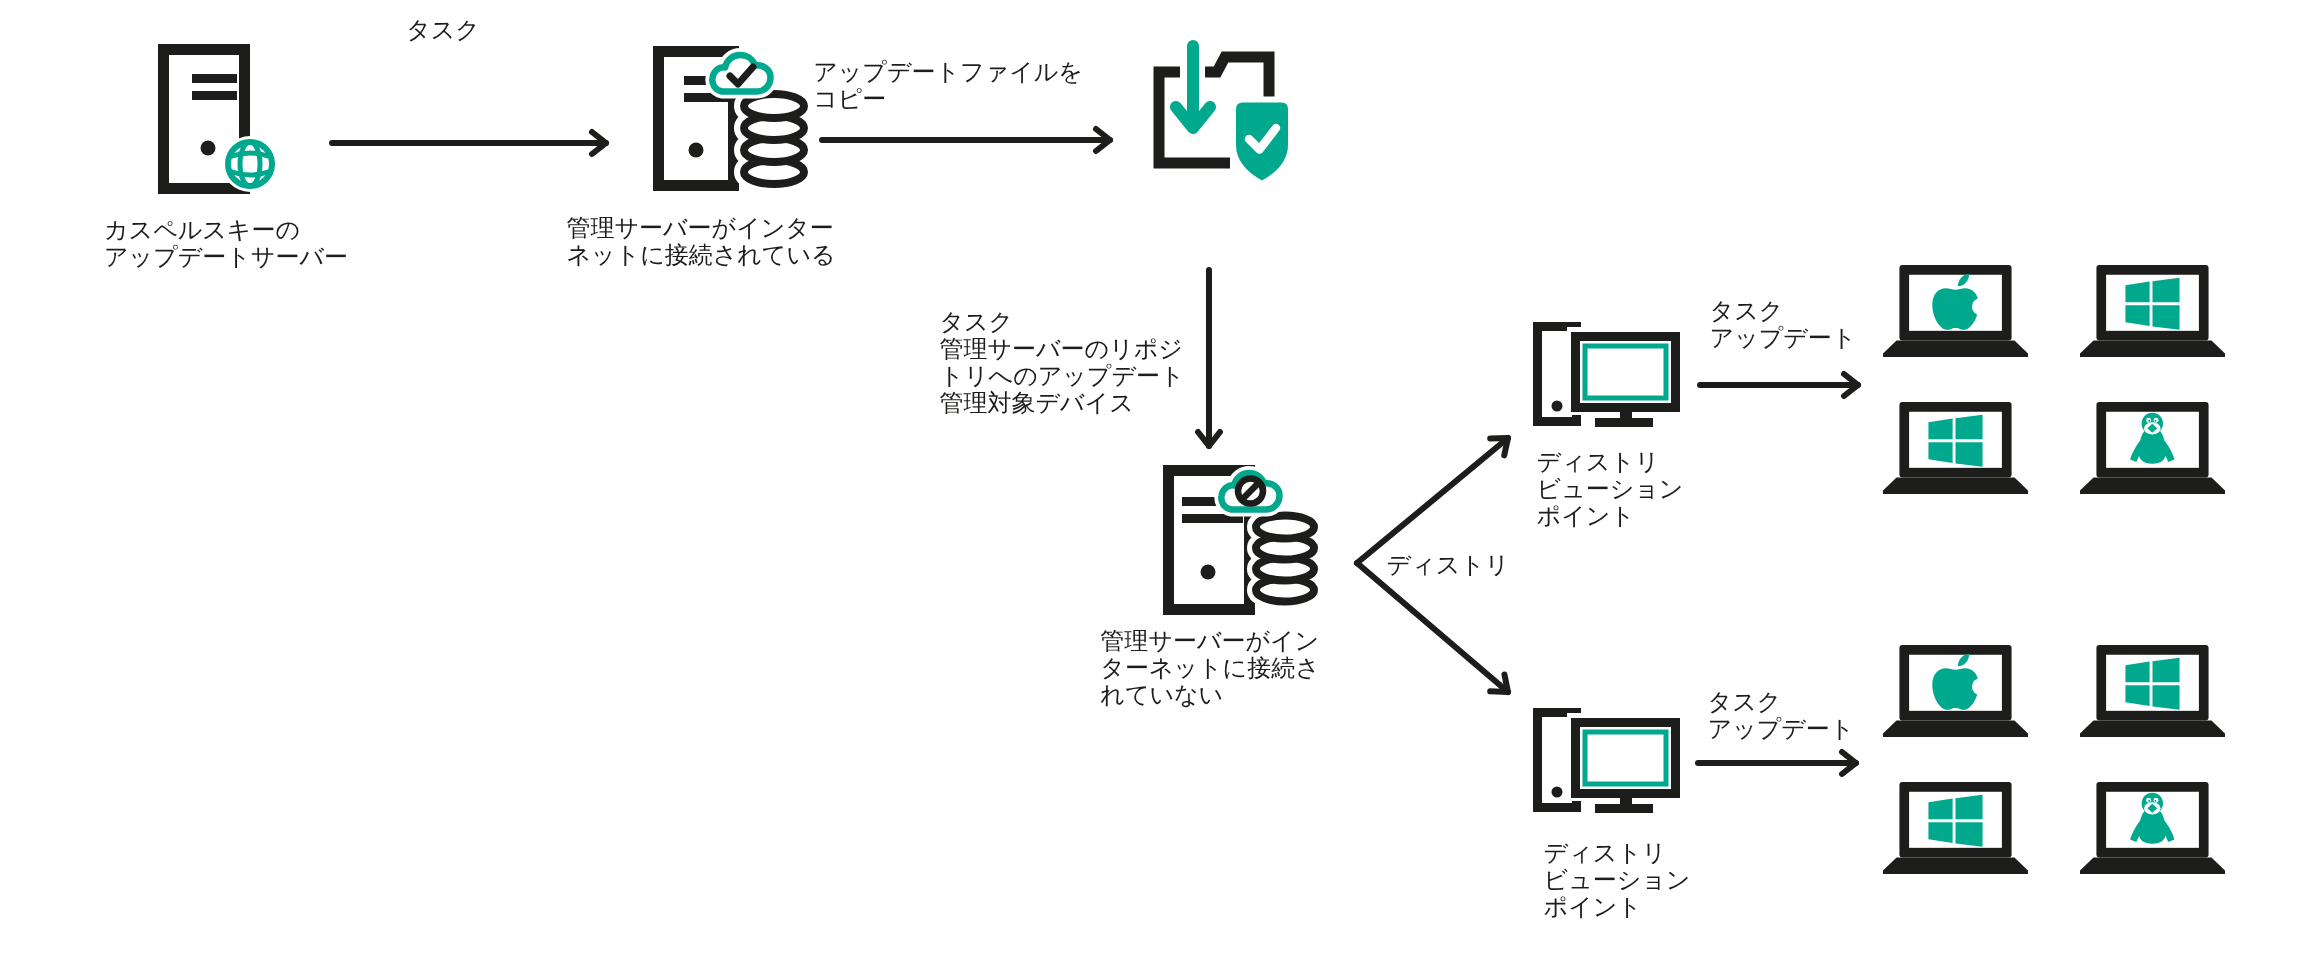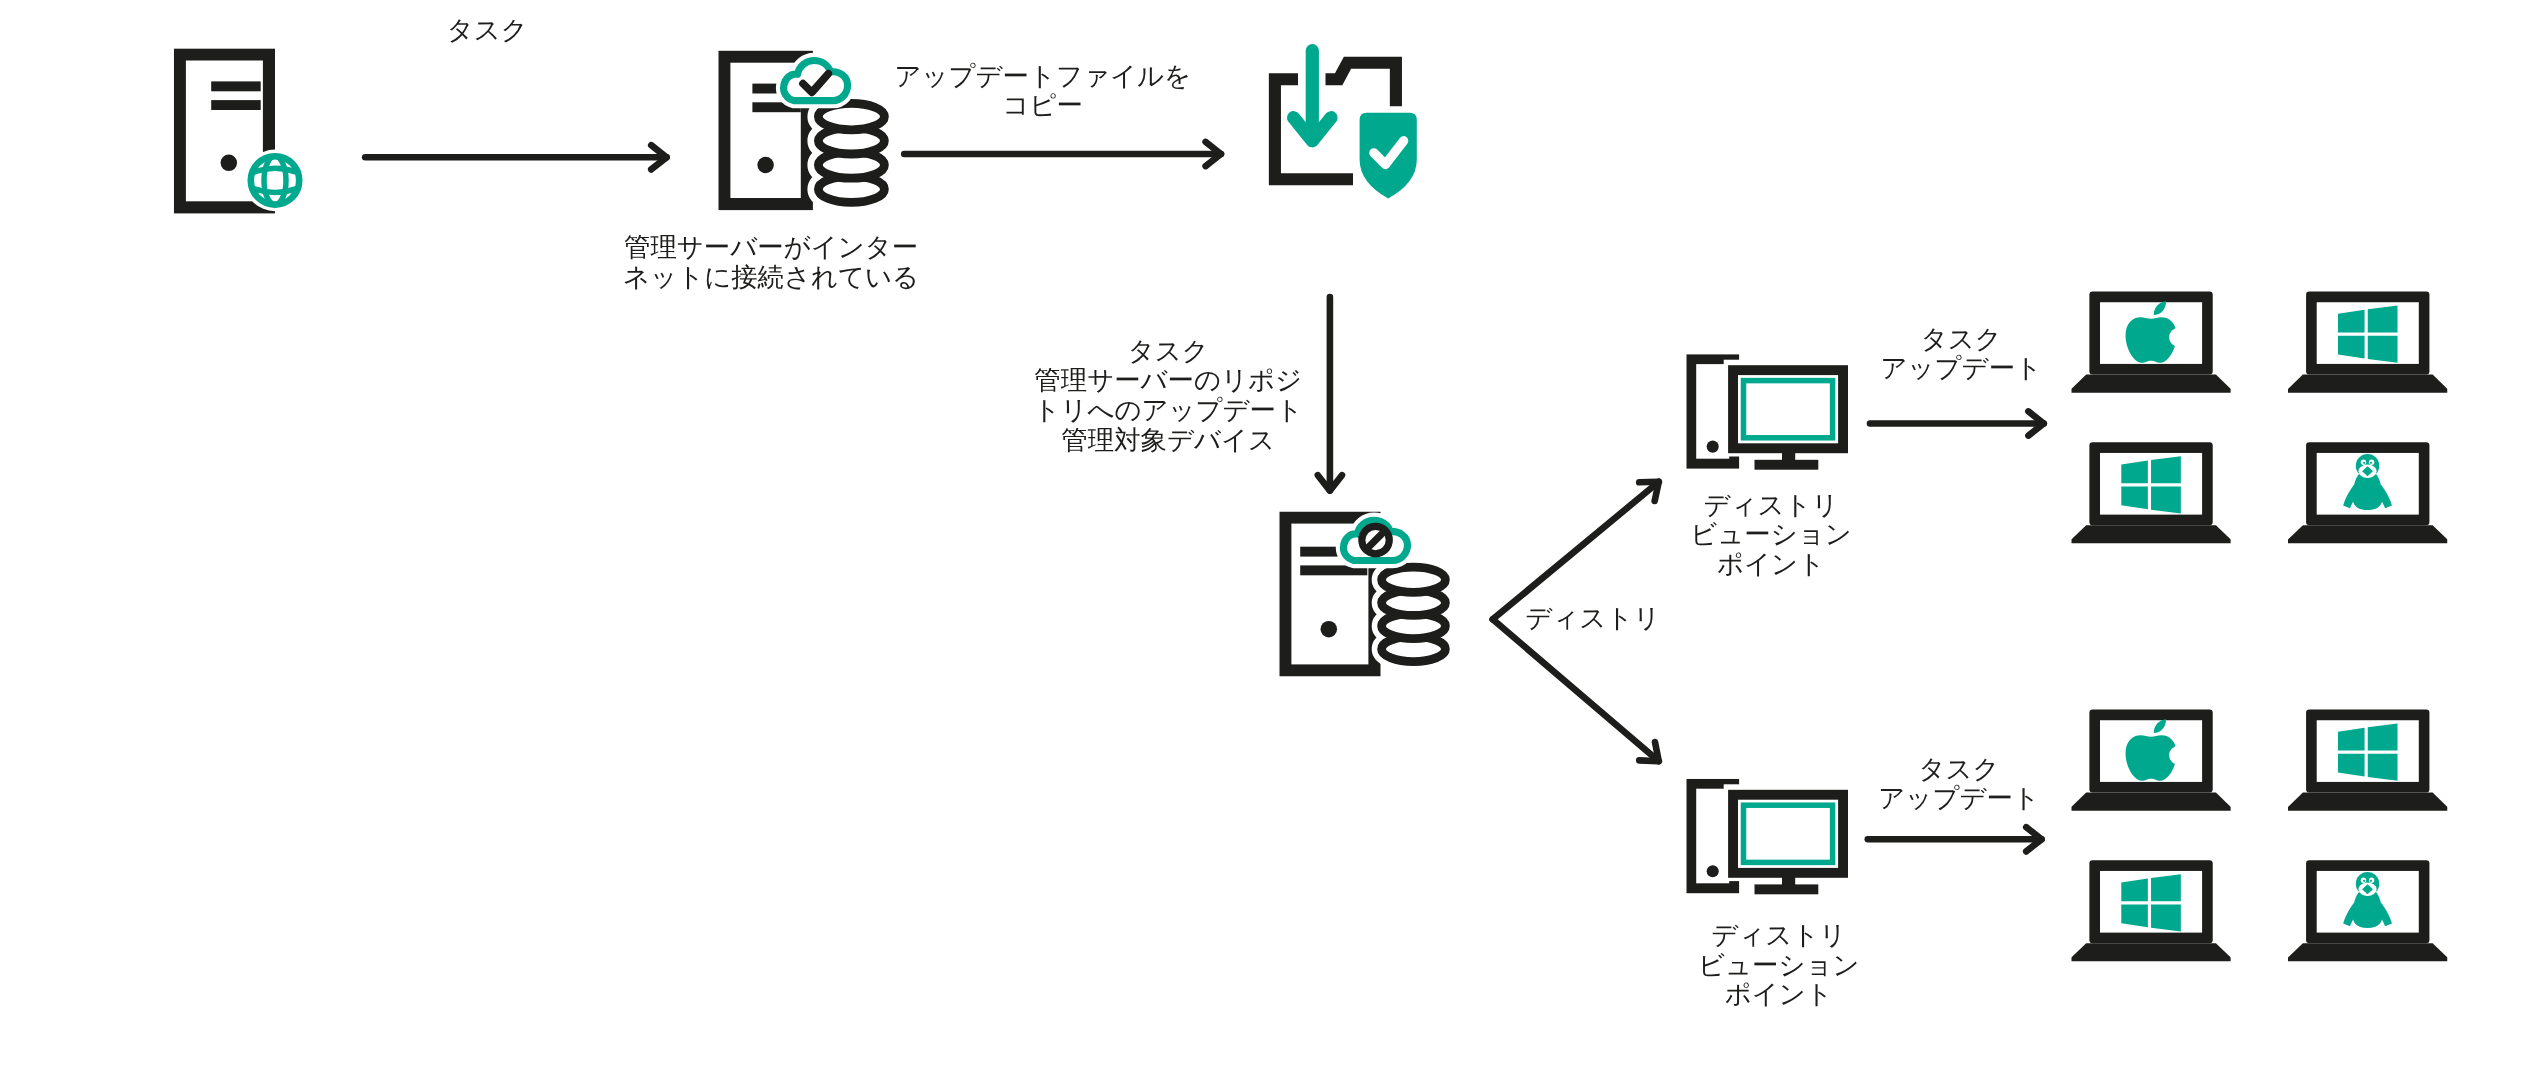--- a/index.html
+++ b/index.html
@@ -3,22 +3,22 @@
 <meta charset="utf-8">
 <style>
   :root { --ink:#1d1d1b; --accent:#00a88e; }
   html,body { margin:0; padding:0; background:#fff; }
   .canvas {
     position:relative; width:2304px; height:976px; background:#fff; overflow:hidden;
     font-family:"Liberation Sans","DejaVu Sans",sans-serif; color:var(--ink);
   }
   .abs { position:absolute; }
   .lbl {
-    position:absolute; text-align:center; transform:translateX(-50%);
-    font-size:24px; line-height:27px; white-space:nowrap; color:var(--ink);font-family:Liberation Mono, monospace;
+    position:absolute; transform:translateX(-50%);
+    font-size:24px; line-height:27px; white-space:nowrap; color:var(--ink);
   }
   .caption { font-size:25px; }
   .devgrid { position:absolute; display:grid; grid-template-columns:145px 145px; gap:40px 52px; }
   .laptop { width:145px; height:97px; display:block; }
   
   .fI { fill:var(--ink); } .sI { stroke:var(--ink); fill:none; }
   .fA { fill:var(--accent); } .sA { stroke:var(--accent); fill:none; }
   .fW { fill:#fff; } .sW { stroke:#fff; }
   .arrowline { stroke:var(--ink); stroke-width:6; stroke-linecap:round; fill:none; }
 </style>
@@ -214,20 +214,24 @@
       <svg class="laptop" viewBox="0 0 150 100">
         <use href="#laptop-frame"></use>
         <use href="#logo-windows"></use>
       </svg>
       <svg class="laptop" viewBox="0 0 150 100">
         <use href="#laptop-frame"></use>
         <use href="#logo-linux"></use>
       </svg>
     </div>
 
+  <div class="lbl" style="left:226px;top:216px">
+    <div>カスペルスキーの</div>
+    <div>アップデートサーバー</div>
+  </div>
 
   <div class="lbl" style="left:443px;top:16px">
     <div>タスク</div>
   </div>
 
   <div class="lbl" style="left:701px;top:214px">
     <div>管理サーバーがインター</div>
     <div>ネットに接続されている</div>
   </div>
 
@@ -237,20 +241,25 @@
   </div>
 
 
   <div class="lbl" style="left:1062px;top:308px">
     <div>タスク</div>
     <div>管理サーバーのリポジ</div>
     <div>トリへのアップデート</div>
     <div>管理対象デバイス</div>
   </div>
 
+  <div class="lbl" style="left:1210px;top:627px">
+    <div>管理サーバーがイン</div>
+    <div>ターネットに接続さ</div>
+    <div>れていない</div>
+  </div>
 
   <div class="lbl" style="left:1448px;top:551px">
     <div>ディストリ</div>
   </div>
 
   <div class="lbl" style="left:1610px;top:448px">
     <div>ディストリ</div>
     <div>ビューション</div>
     <div>ポイント</div>
   </div>

